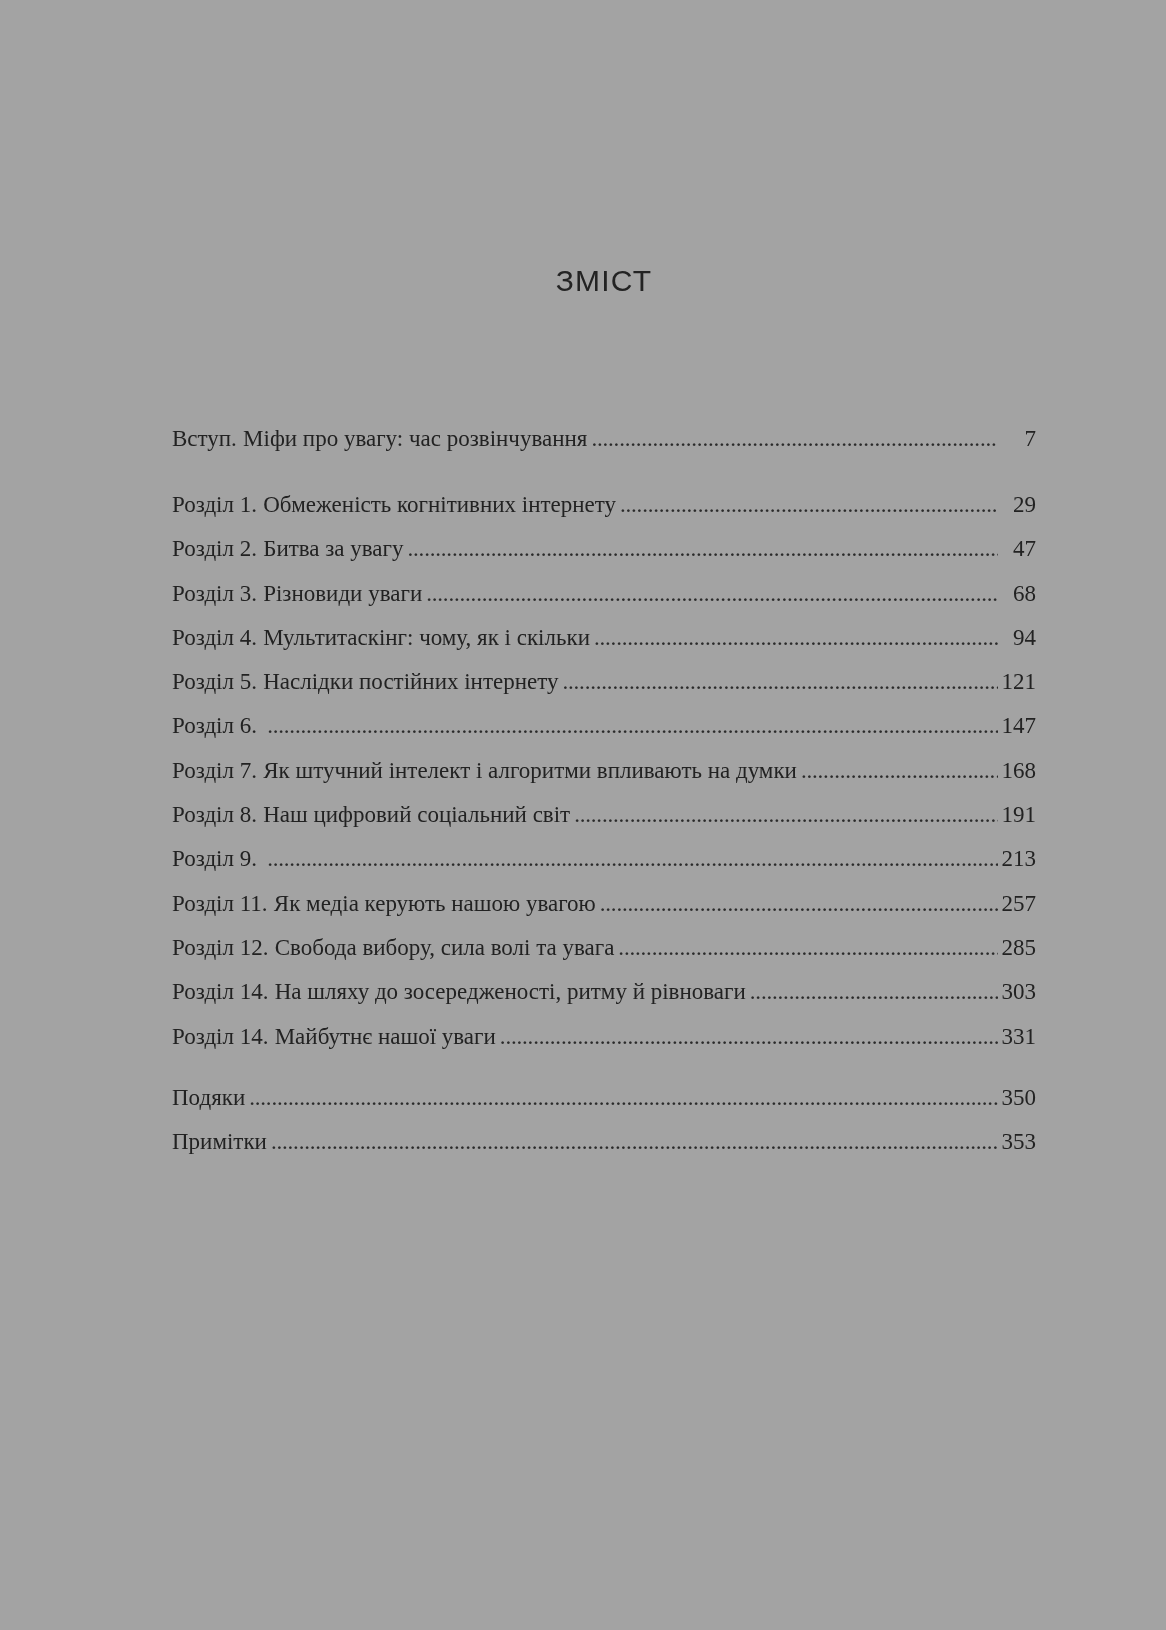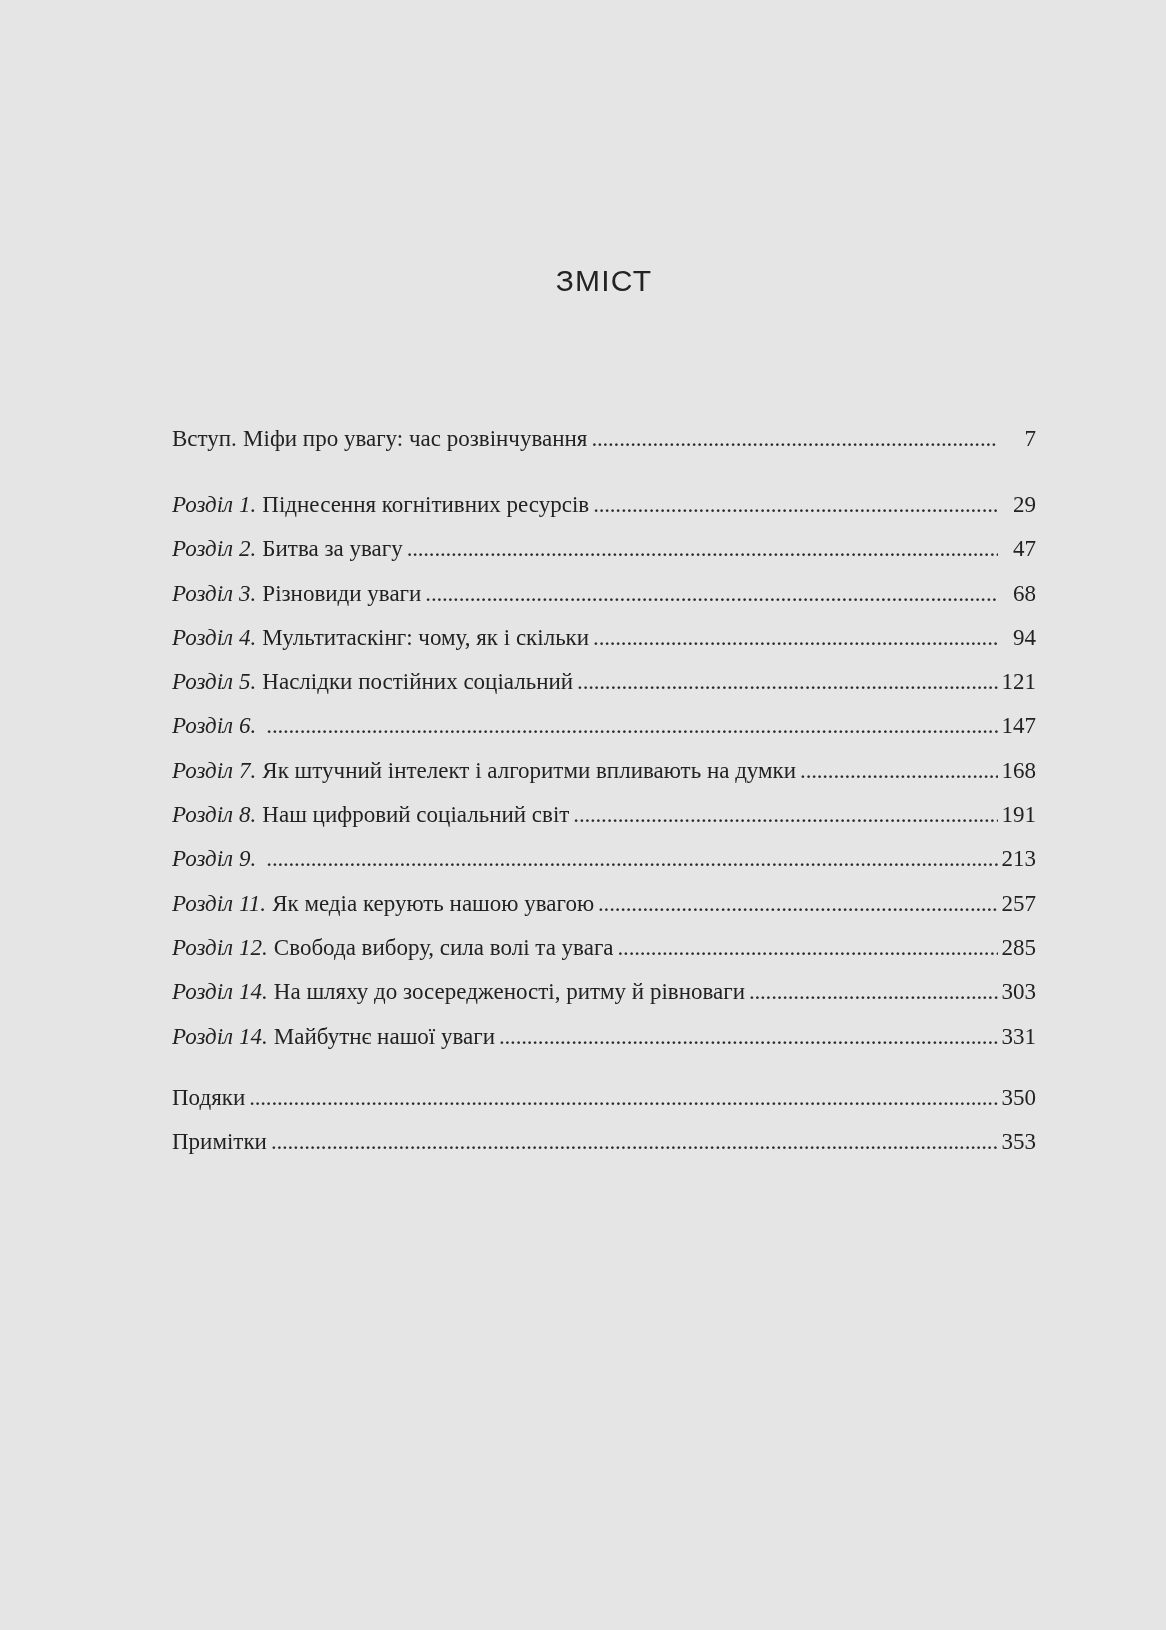--- a/index.html
+++ b/index.html
@@ -4,21 +4,21 @@
 <style>
   html, body {
     margin: 0;
     padding: 0;
     background: #ffffff;
   }
   .page {
     position: relative;
     width: 1166px;
     height: 1630px;
-    background: #e5e5e5;
+    background: #a3a3a3;
     color: #222222;
     font-family: "Liberation Serif", serif;
     overflow: hidden;
   }
   .doc-title {
     position: absolute;
     top: 263px;
     left: 172px;
     width: 864px;
     text-align: center;
@@ -43,21 +43,21 @@
     display: flex;
     align-items: center;
     height: 44.3px;
     line-height: 44.3px;
     white-space: nowrap;
   }
   .entry-prefix {
     flex: 0 0 auto;
     margin-right: 0.27em;
   }
-  .entry-prefix.italic { font-style: italic; }
+  .entry-prefix.italic { }
   .entry-title { flex: 0 0 auto; }
   .dot-leader {
     flex: 1 1 auto;
     overflow: hidden;
     white-space: nowrap;
     min-width: 12px;
     margin: 0 3px 0 4px;
     color: #2a2a2a;
   }
   .dot-leader::before {
@@ -82,21 +82,21 @@
         <div class="entry">
     <span class="entry-prefix">Вступ.</span>
     <span class="entry-title">Міфи про увагу: час розвінчування</span>
     <span class="dot-leader"></span>
     <span class="entry-page">7</span>
   </div>
       </div>
       <div class="toc-section chapters">
         <div class="entry">
     <span class="entry-prefix italic">Розділ 1.</span>
-    <span class="entry-title">Піднесення когнітивних ресурсів</span>
+    <span class="entry-title">Обмеженість когнітивних інтернету</span>
     <span class="dot-leader"></span>
     <span class="entry-page">29</span>
   </div>
         <div class="entry">
     <span class="entry-prefix italic">Розділ 2.</span>
     <span class="entry-title">Битва за увагу</span>
     <span class="dot-leader"></span>
     <span class="entry-page">47</span>
   </div>
         <div class="entry">
@@ -106,21 +106,21 @@
     <span class="entry-page">68</span>
   </div>
         <div class="entry">
     <span class="entry-prefix italic">Розділ 4.</span>
     <span class="entry-title">Мультитаскінг: чому, як і скільки</span>
     <span class="dot-leader"></span>
     <span class="entry-page">94</span>
   </div>
         <div class="entry">
     <span class="entry-prefix italic">Розділ 5.</span>
-    <span class="entry-title">Наслідки постійних соціальний</span>
+    <span class="entry-title">Наслідки постійних інтернету</span>
     <span class="dot-leader"></span>
     <span class="entry-page">121</span>
   </div>
         <div class="entry">
     <span class="entry-prefix italic">Розділ 6.</span>
     <span class="dot-leader"></span>
     <span class="entry-page">147</span>
   </div>
         <div class="entry">
     <span class="entry-prefix italic">Розділ 7.</span>

